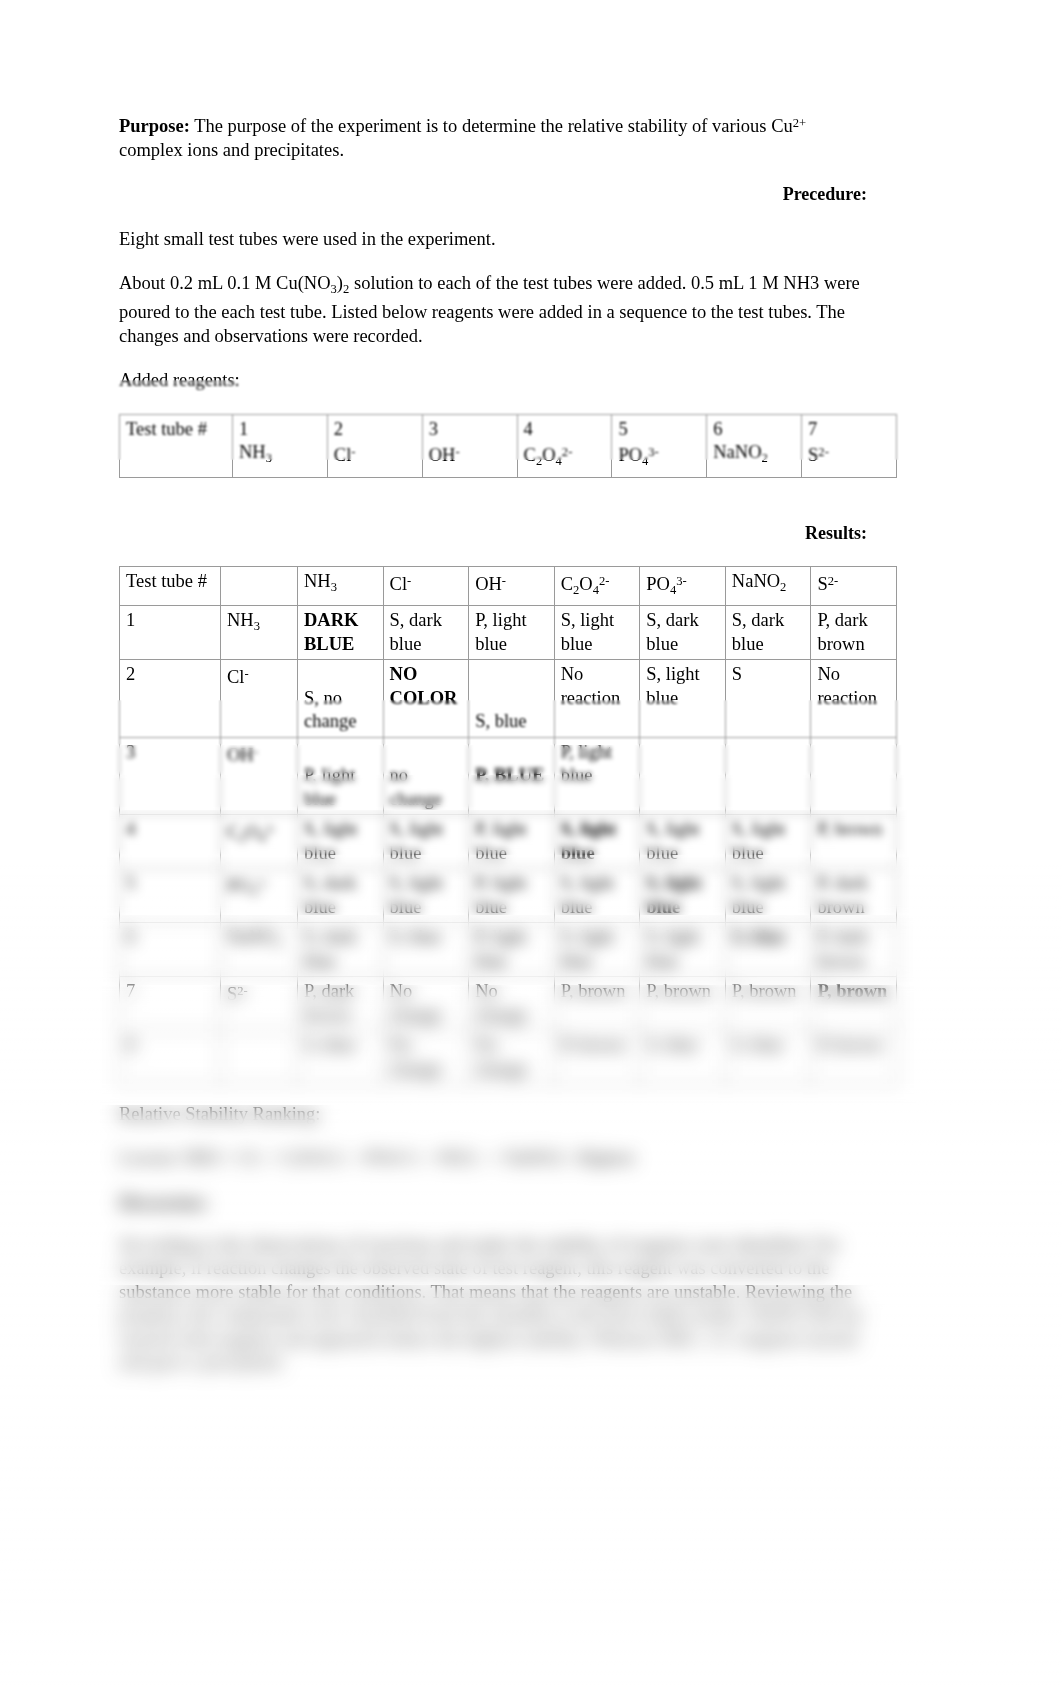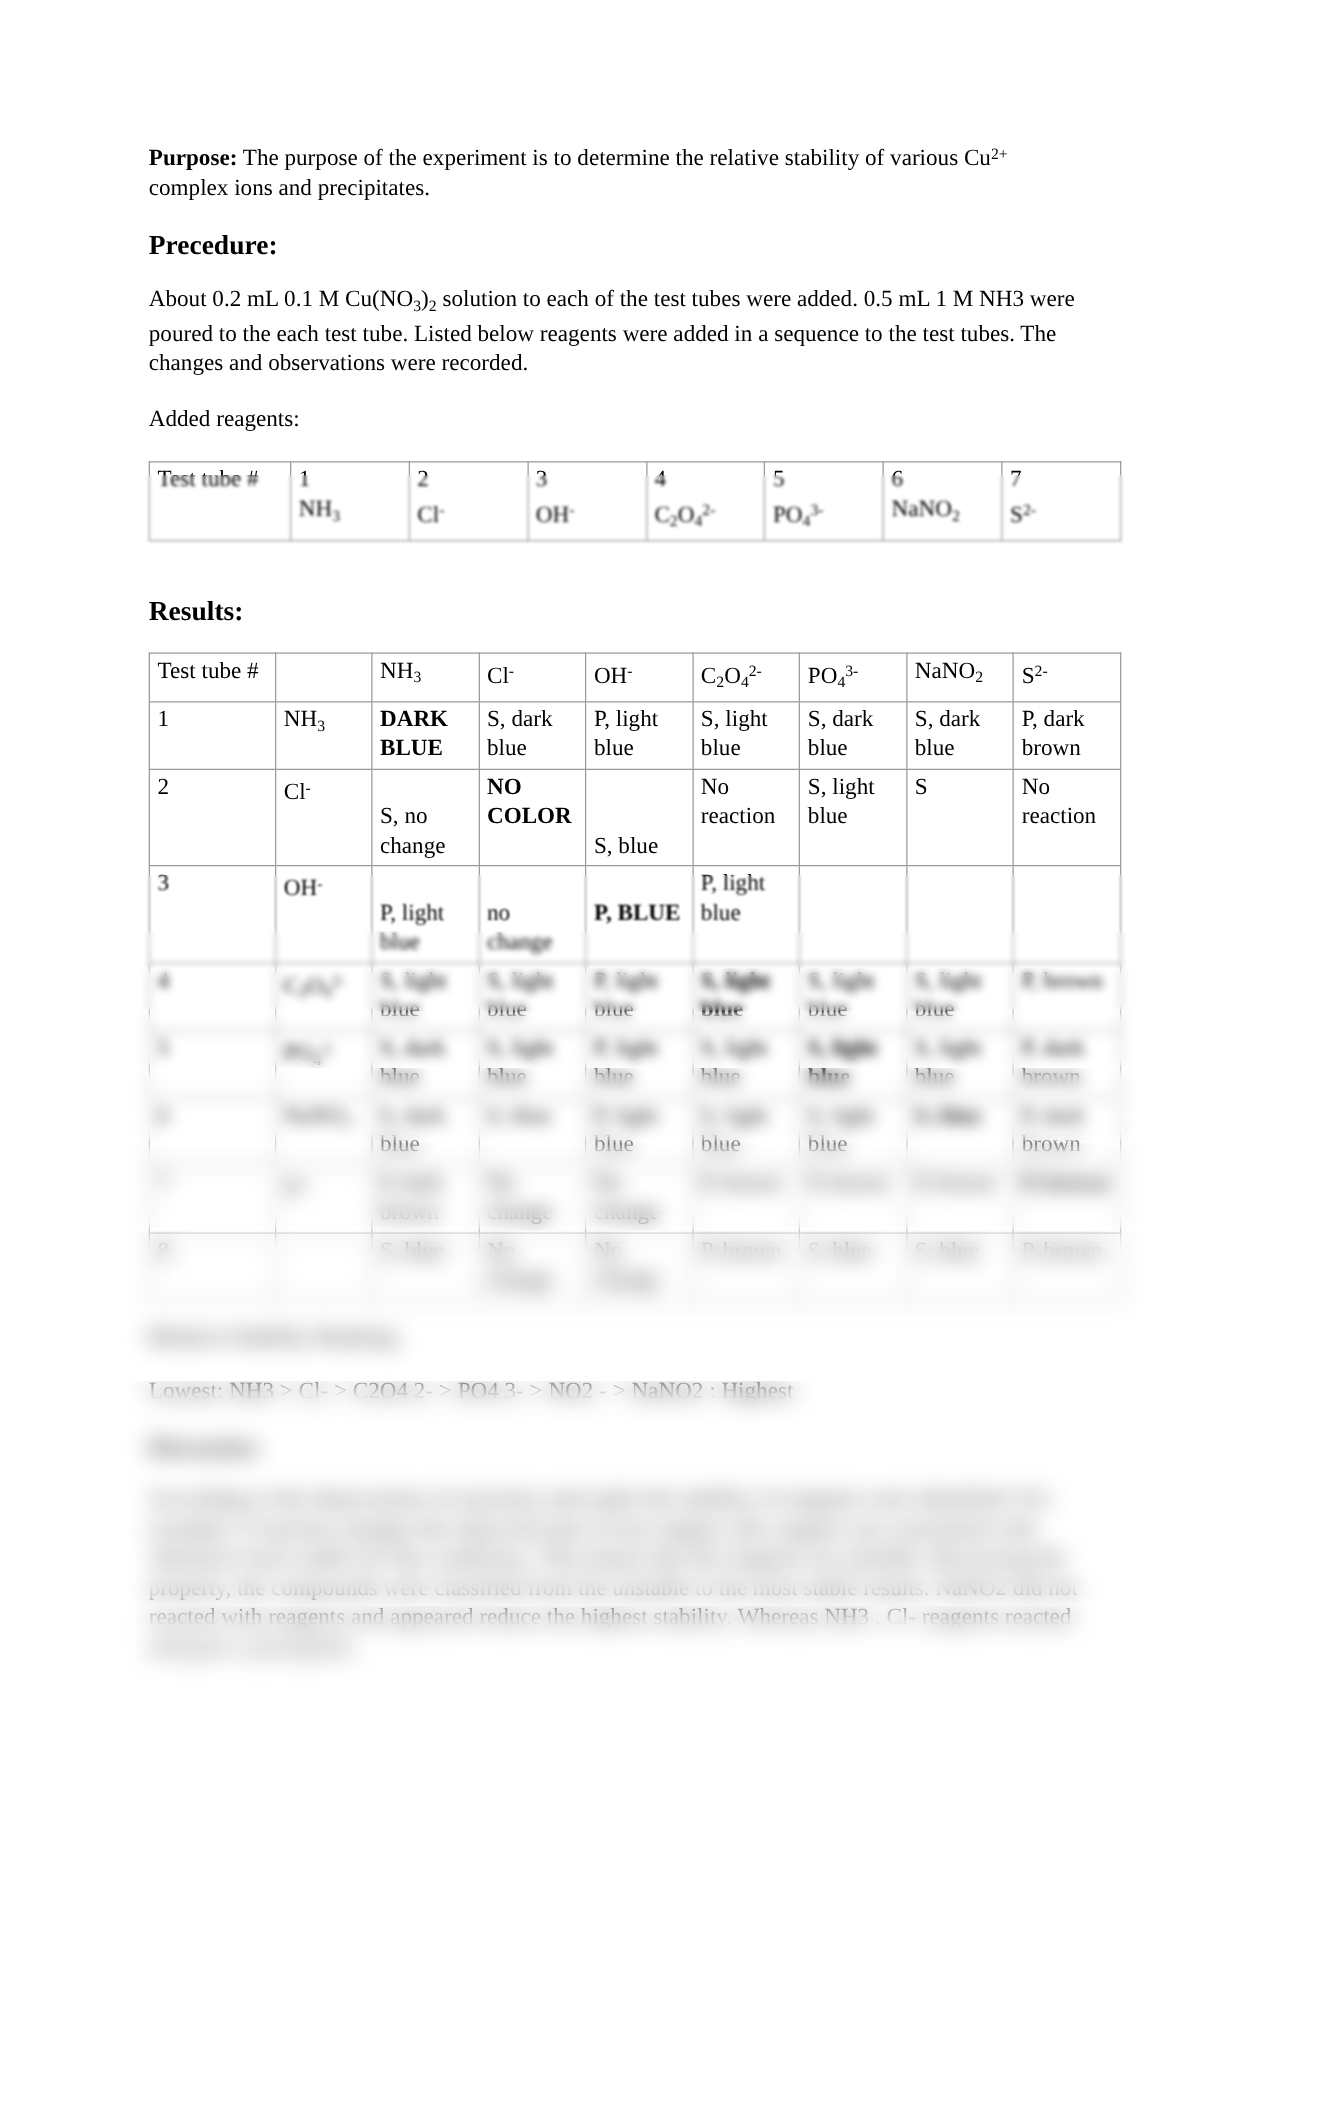--- a/index.html
+++ b/index.html
@@ -32,24 +32,25 @@
     font-size: 18.5px;
     line-height: 23.5px;
     margin: 0 0 21px 0;
     text-align: left;
   }
   .bold { font-weight: bold; }
   sub { font-size: 0.68em; vertical-align: -0.28em; }
   sup { font-size: 0.68em; vertical-align: 0.42em; }
 
   .heading {
-    font-size: 22px;
+    font-size: 18px;
     font-weight: bold;
     line-height: 23.5px;
     margin: 0 0 21px 0;
+    text-align: right;
   }
 
   table {
     border-collapse: collapse;
     width: 778px;
     table-layout: fixed;
     margin: 0;
   }
   table td {
     border: 1px solid #9a9a9a;
@@ -104,20 +105,21 @@
 </head>
 <body>
 
 <div class="page">
   <div class="content">
 
     <p class="para"><span class="bold">Purpose:</span><span> The purpose of the experiment is to determine the relative stability of various Cu</span><sup>2+</sup><span> complex ions and precipitates.</span></p>
 
     <div class="heading">Precedure:</div>
 
+    <p class="para">Eight small test tubes were used in the experiment.</p>
 
     <p class="para"><span>About 0.2 mL 0.1 M Cu(NO</span><sub>3</sub><span>)</span><sub>2</sub><span> solution to each of the test tubes were added. 0.5 mL 1 M NH3 were poured to the each test tube. Listed below reagents were added in a sequence to the test tubes.  The changes and observations were recorded.</span></p>
 
     <p class="para">Added reagents:</p>
 
     <table class="reagent-table">
       <tbody>
         <tr id="reagent-row">
             <td style="width: 100px;">Test tube #</td>
             <td>

